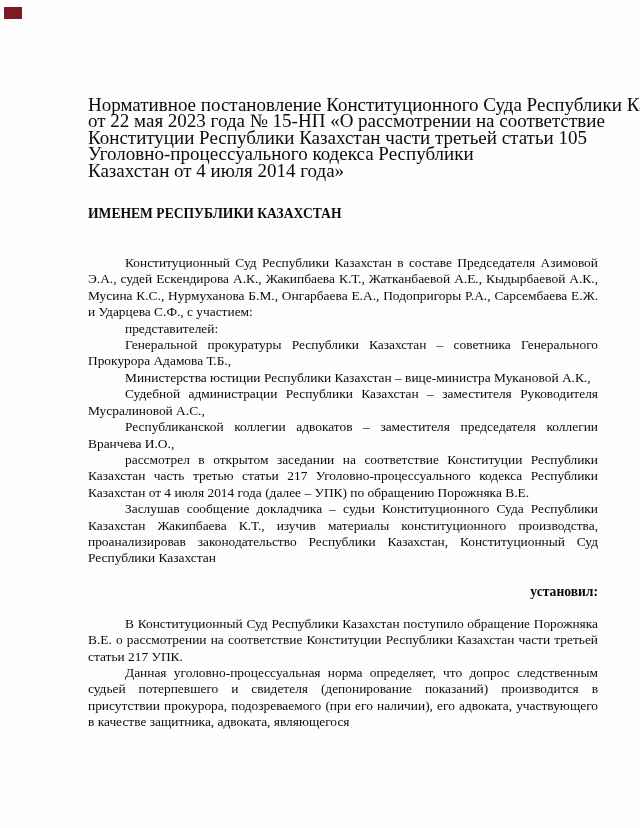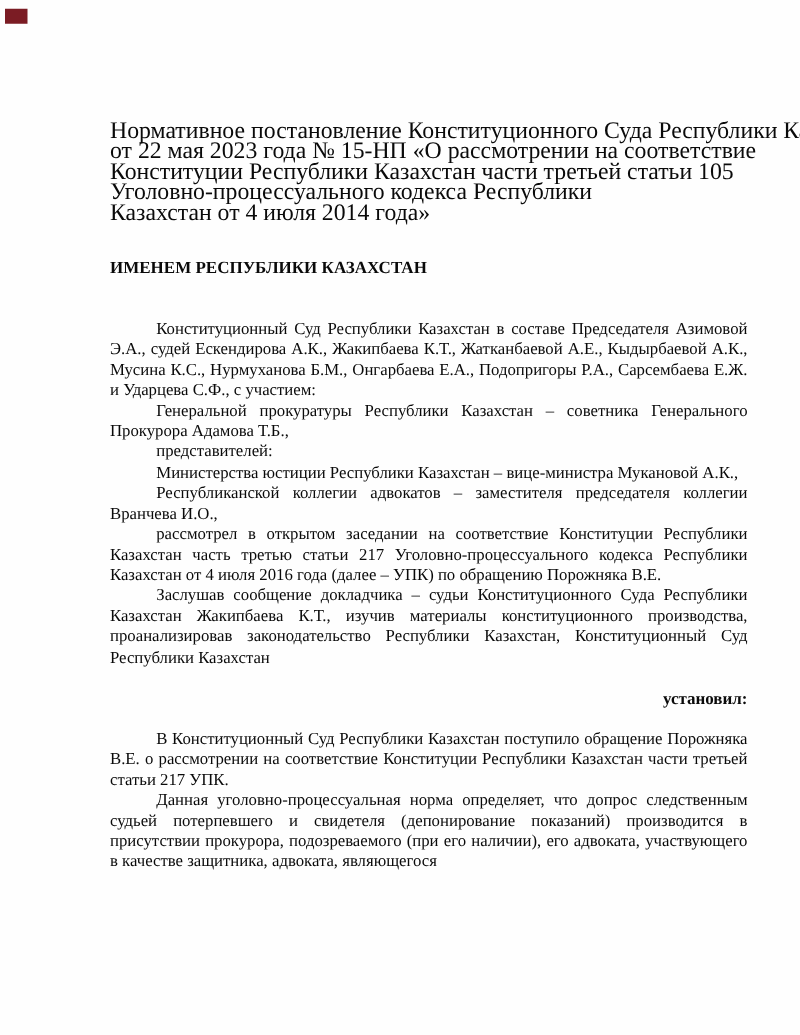--- a/index.html
+++ b/index.html
@@ -72,25 +72,26 @@
       <div>от 22 мая 2023 года № 15-НП «О рассмотрении на соответствие</div>
       <div>Конституции Республики Казахстан части третьей статьи 105</div>
       <div>Уголовно-процессуального кодекса Республики</div>
       <div>Казахстан от 4 июля 2014 года»</div>
     </div>
 
     <div class="doc-title">ИМЕНЕМ РЕСПУБЛИКИ КАЗАХСТАН</div>
 
     <div class="body-block">
       <p class="para">Конституционный Суд Республики Казахстан в составе Председателя Азимовой Э.А., судей Ескендирова А.К., Жакипбаева К.Т., Жатканбаевой А.Е., Кыдырбаевой А.К., Мусина К.С., Нурмуханова Б.М., Онгарбаева Е.А., Подопригоры Р.А., Сарсембаева Е.Ж. и Ударцева С.Ф., с участием:</p>
+      <p class="para">представителей:</p>
       <p class="para">Генеральной прокуратуры Республики Казахстан – советника Генерального Прокурора Адамова Т.Б.,</p>
-      <p class="para">представителей:</p>
       <p class="para">Министерства юстиции Республики Казахстан – вице-министра Мукановой А.К.,</p>
+      <p class="para">Судебной администрации Республики Казахстан – заместителя Руководителя Мусралиновой А.С.,</p>
       <p class="para">Республиканской коллегии адвокатов – заместителя председателя коллегии Вранчева И.О.,</p>
-      <p class="para">рассмотрел в открытом заседании на соответствие Конституции Республики Казахстан часть третью статьи 217 Уголовно-процессуального кодекса Республики Казахстан от 4 июля 2016 года (далее – УПК) по обращению Порожняка В.Е.</p>
+      <p class="para">рассмотрел в открытом заседании на соответствие Конституции Республики Казахстан часть третью статьи 217 Уголовно-процессуального кодекса Республики Казахстан от 4 июля 2014 года (далее – УПК) по обращению Порожняка В.Е.</p>
       <p class="para">Заслушав сообщение докладчика – судьи Конституционного Суда Республики Казахстан Жакипбаева К.Т., изучив материалы конституционного производства, проанализировав законодательство Республики Казахстан, Конституционный Суд Республики Казахстан</p>
 
       <p class="heading-center">установил:</p>
 
       <p class="para">В Конституционный Суд Республики Казахстан поступило обращение Порожняка В.Е. о рассмотрении на соответствие Конституции Республики Казахстан части третьей статьи 217 УПК.</p>
       <p class="para">Данная уголовно-процессуальная норма определяет, что допрос следственным судьей потерпевшего и свидетеля (депонирование показаний) производится в присутствии прокурора, подозреваемого (при его наличии), его адвоката, участвующего в качестве защитника, адвоката, являющегося</p>
     </div>
 
   </div>
 </div>

